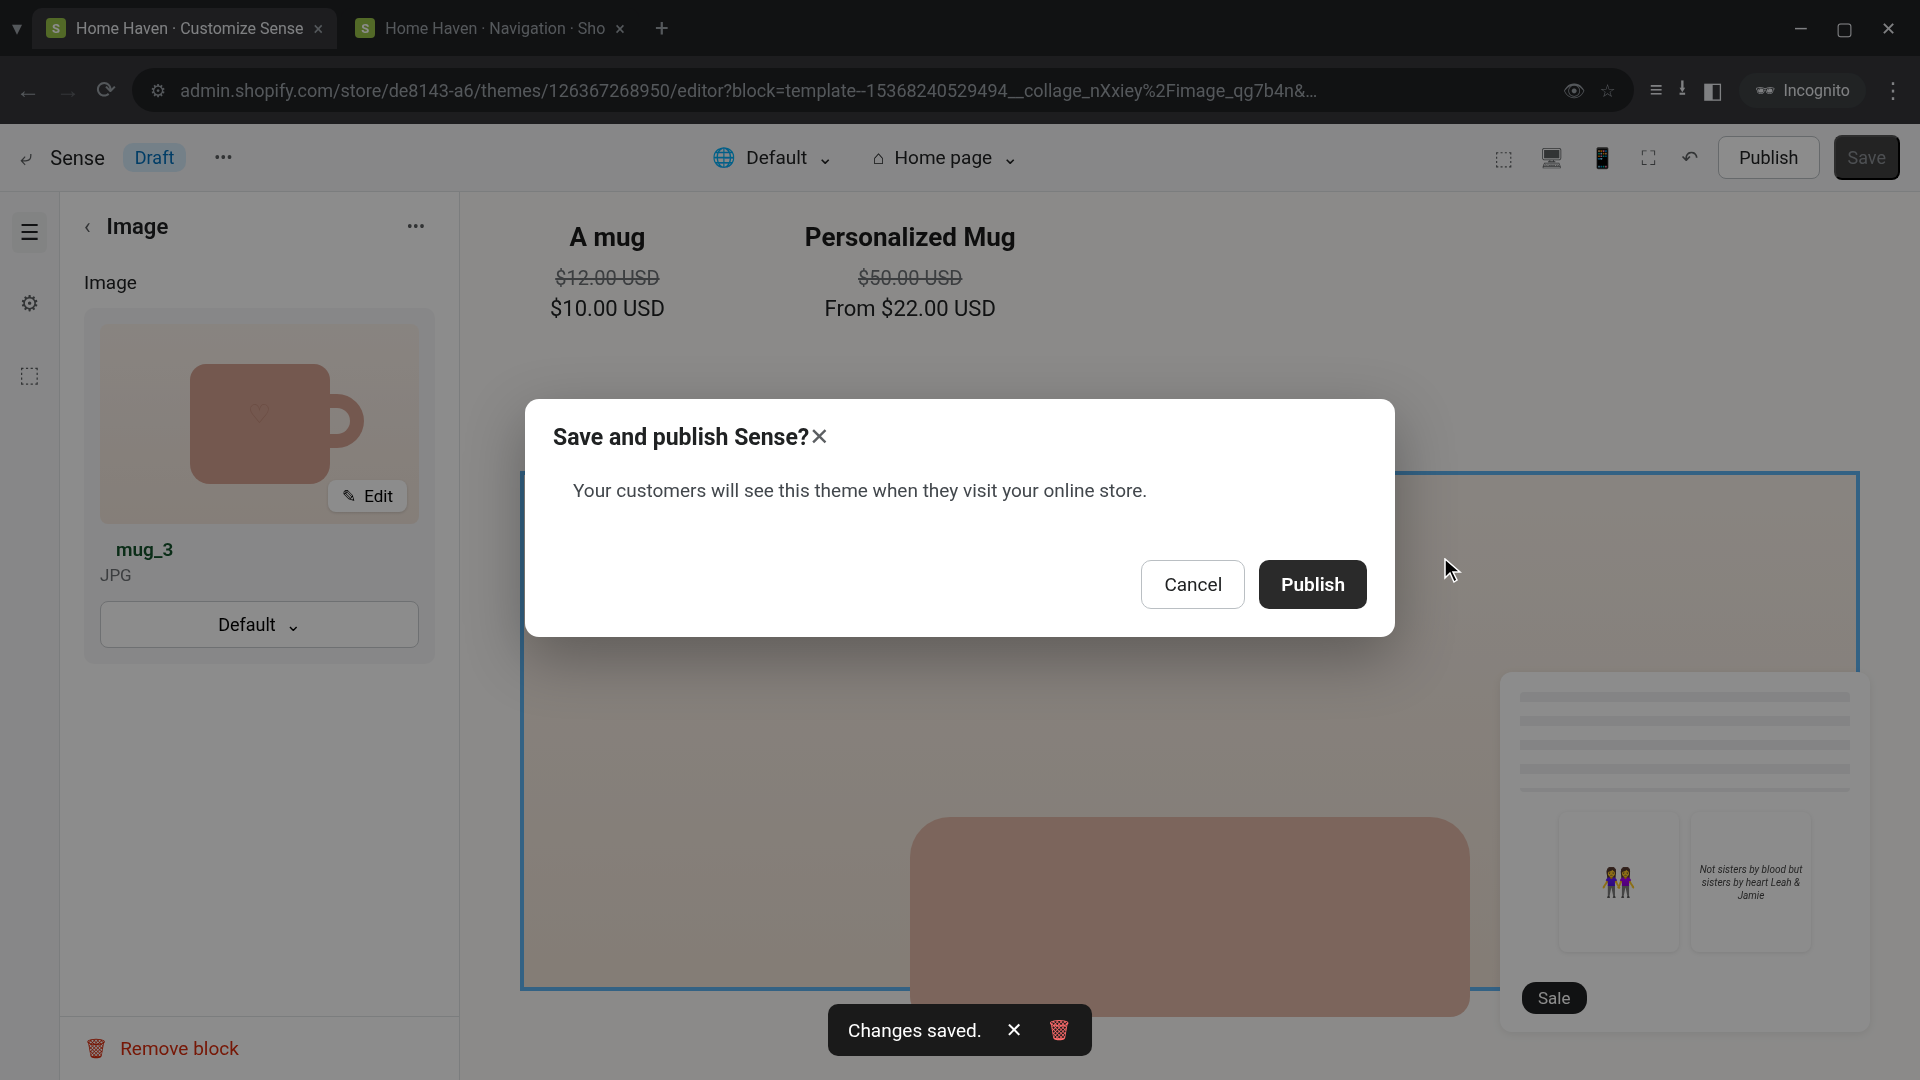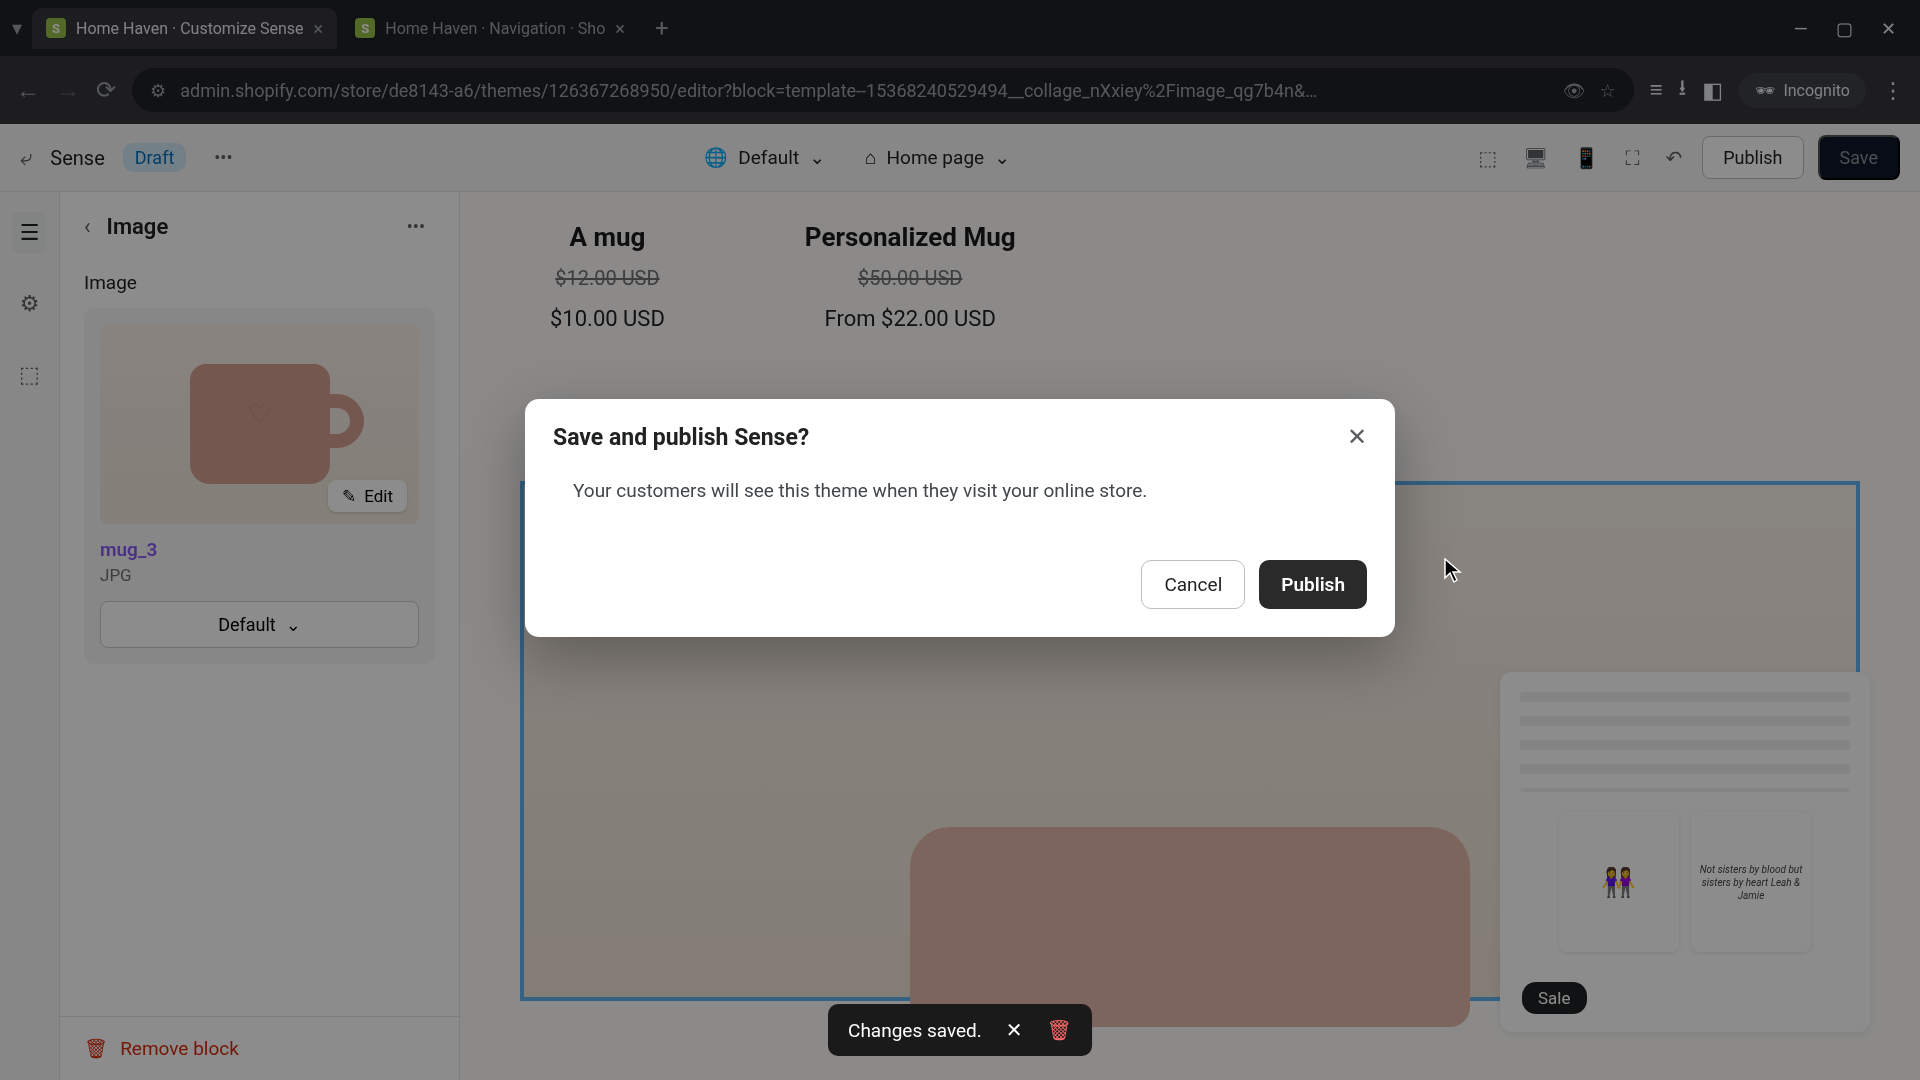--- a/index.html
+++ b/index.html
@@ -30,68 +30,68 @@
 .app-bar-left { display: flex; align-items: center; gap: 18px; }
 .exit-icon { font-size: 22px; color: #5c5f62; cursor: pointer; }
 .theme-name { font-size: 20px; color: #202223; }
 .draft-badge { background: #d4e9f7; color: #006fbb; padding: 4px 12px; border-radius: 10px; font-size: 18px; }
 .more-btn { font-size: 18px; color: #5c5f62; cursor: pointer; padding: 6px 10px; }
 .app-bar-center { display: flex; align-items: center; gap: 40px; margin: 0 auto; }
 .selector { display: flex; align-items: center; gap: 10px; color: #202223; font-size: 19px; cursor: pointer; }
 .app-bar-right { display: flex; align-items: center; gap: 14px; }
 .device-btn { font-size: 20px; color: #5c5f62; cursor: pointer; padding: 6px; }
 .publish-btn { background: #fff; border: 1px solid #babfc3; border-radius: 8px; padding: 10px 20px; font-size: 18px; cursor: pointer; color: #202223; }
-.save-btn { background: #0f172a; border-radius: 8px; padding: 10px 20px; font-size: 18px; color: #8c9196; cursor: not-allowed; }
+.save-btn { background: #404040; border-radius: 8px; padding: 10px 12px; font-size: 18px; color: #8c9196; cursor: not-allowed; }
 
 
 .main-area { display: flex; height: calc(1080px - 124px - 68px); position: relative; }
 .rail { width: 60px; background: #f6f6f7; border-right: 1px solid #e1e3e5; display: flex; flex-direction: column; align-items: center; padding-top: 20px; gap: 30px; }
 .rail-icon { font-size: 22px; color: #5c5f62; cursor: pointer; padding: 8px; border-radius: 6px; }
 .rail-icon.active { background: #edeeef; color: #202223; }
 
 .sidebar { width: 400px; background: #fff; border-right: 1px solid #e1e3e5; display: flex; flex-direction: column; }
 .sidebar-header { display: flex; align-items: center; justify-content: space-between; padding: 18px 24px; }
 .sidebar-header-left { display: flex; align-items: center; gap: 16px; }
 .back-arrow { font-size: 22px; color: #5c5f62; cursor: pointer; }
 .sidebar-title { font-size: 22px; font-weight: 600; color: #202223; }
 .sidebar-body { padding: 10px 24px; flex: 1; }
 .field-label { font-size: 19px; color: #202223; margin-bottom: 14px; }
 .image-preview { background: #f6f6f7; border-radius: 10px; padding: 16px; position: relative; }
 .image-thumb { width: 100%; height: 200px; background: linear-gradient(180deg, #f8f0ea 0%, #f2e6dc 100%); border-radius: 8px; display: flex; align-items: center; justify-content: center; position: relative; }
 .mug-shape { width: 140px; height: 120px; background: #d4a090; border-radius: 16px 16px 20px 20px; position: relative; }
 .mug-handle { position: absolute; right: -34px; top: 30px; width: 44px; height: 54px; border: 14px solid #d4a090; border-left: none; border-radius: 0 30px 30px 0; }
 .mug-heart { position: absolute; left: 50%; top: 42%; transform: translate(-50%,-50%); color: #c28c7a; font-size: 26px; }
 .edit-pill { position: absolute; bottom: 12px; right: 12px; background: #fff; border-radius: 8px; padding: 6px 14px; display: flex; align-items: center; gap: 8px; font-size: 17px; box-shadow: 0 1px 3px rgba(0,0,0,0.15); cursor: pointer; }
-.image-name { font-size: 19px; font-weight: 600; color: #8b5cf6; margin-top: 14px; }
+.image-name { font-size: 19px; font-weight: 600; color: #14532d; margin-top: 14px; margin-left: 16px; }
 .image-ext { font-size: 17px; color: #6d7175; margin-top: 4px; }
 .change-btn { margin-top: 16px; width: 100%; background: #fff; border: 1px solid #c9cccf; border-radius: 8px; padding: 12px; font-size: 18px; display: flex; align-items: center; justify-content: center; gap: 10px; cursor: pointer; }
 .sidebar-footer { border-top: 1px solid #e1e3e5; padding: 20px 24px; display: flex; align-items: center; gap: 12px; color: #d82c0d; font-size: 19px; cursor: pointer; }
 
 
 .canvas { flex: 1; background: #fdfcfa; position: relative; overflow: hidden; }
 .products-row { display: flex; gap: 140px; padding: 30px 90px; }
 .product-card { text-align: center; }
 .product-title { font-size: 26px; font-weight: 700; color: #1a1a1a; margin-bottom: 14px; }
 .price-old { text-decoration: line-through; color: #6d7175; font-size: 20px; }
-.price-new { font-size: 22px; color: #202223; margin-top: 16px; }
+.price-new { font-size: 22px; color: #202223; margin-top: 6px; }
 .large-image-block { margin: 120px 60px 0; height: 520px; border: 4px solid #5eb2f1; border-top-width: 4px; background: linear-gradient(180deg, #f8f1ea 0%, #f0e3d7 100%); position: relative; display: flex; align-items: flex-end; justify-content: center; }
 .large-mug { width: 560px; height: 200px; background: #e2b9a8; border-radius: 40px 40px 20px 20px; margin-bottom: -30px; position: relative; }
 .side-card { position: absolute; right: 50px; top: 480px; width: 370px; height: 360px; background: #fff; border-radius: 12px; box-shadow: 0 2px 10px rgba(0,0,0,0.08); padding: 20px; }
 .side-card-lines { height: 100px; background: repeating-linear-gradient(180deg, #e1e3e5 0, #e1e3e5 10px, transparent 10px, transparent 24px); opacity: 0.5; border-radius: 4px; }
 .side-mugs { display: flex; gap: 12px; margin-top: 20px; justify-content: center; }
 .side-mug { width: 120px; height: 140px; background: #fff; border-radius: 8px; box-shadow: 0 1px 4px rgba(0,0,0,0.1); display: flex; flex-direction: column; align-items: center; justify-content: center; font-size: 10px; color: #444; padding: 8px; text-align: center; }
 .side-mug-fig { width: 40px; height: 50px; display: flex; align-items: center; justify-content: center; font-size: 28px; }
 .sale-badge { position: absolute; bottom: 18px; left: 22px; background: #202223; color: #fff; padding: 6px 16px; border-radius: 14px; font-size: 17px; }
 
 
 .overlay { position: absolute; inset: 0; background: rgba(0,0,0,0.45); z-index: 50; }
 
 
 .modal { position: absolute; left: 50%; top: 48%; transform: translate(-50%,-50%); width: 870px; background: #fff; border-radius: 14px; box-shadow: 0 20px 60px rgba(0,0,0,0.3); z-index: 60; }
-.modal-header { display: flex; align-items: center; justify-content: space-between; padding: 24px 28px 18px; gap: 9px; }
+.modal-header { display: flex; align-items: center; padding: 24px 28px 18px; }
 .modal-title { font-size: 23px; font-weight: 700; color: #202223; }
 .modal-close { font-size: 24px; color: #5c5f62; cursor: pointer; background: none; border: none; }
 .modal-body { padding: 10px 28px 40px; font-size: 19px; color: #42474c; margin-left: 20px; }
 .modal-footer { display: flex; justify-content: flex-end; gap: 14px; padding: 18px 28px 28px; }
 .btn-cancel { background: #fff; border: 1px solid #babfc3; border-radius: 10px; padding: 12px 22px; font-size: 19px; cursor: pointer; color: #202223; }
 .btn-publish { background: #2a2a2a; color: #fff; border: none; border-radius: 10px; padding: 12px 22px; font-size: 19px; font-weight: 600; cursor: pointer; }
 
 
 .toast { position: absolute; bottom: 24px; left: 50%; transform: translateX(-50%); background: #1a1a1a; color: #fff; border-radius: 10px; padding: 14px 20px; display: flex; align-items: center; gap: 24px; font-size: 19px; z-index: 70; text-align: center; }
 .toast-close { cursor: pointer; font-size: 20px; }

